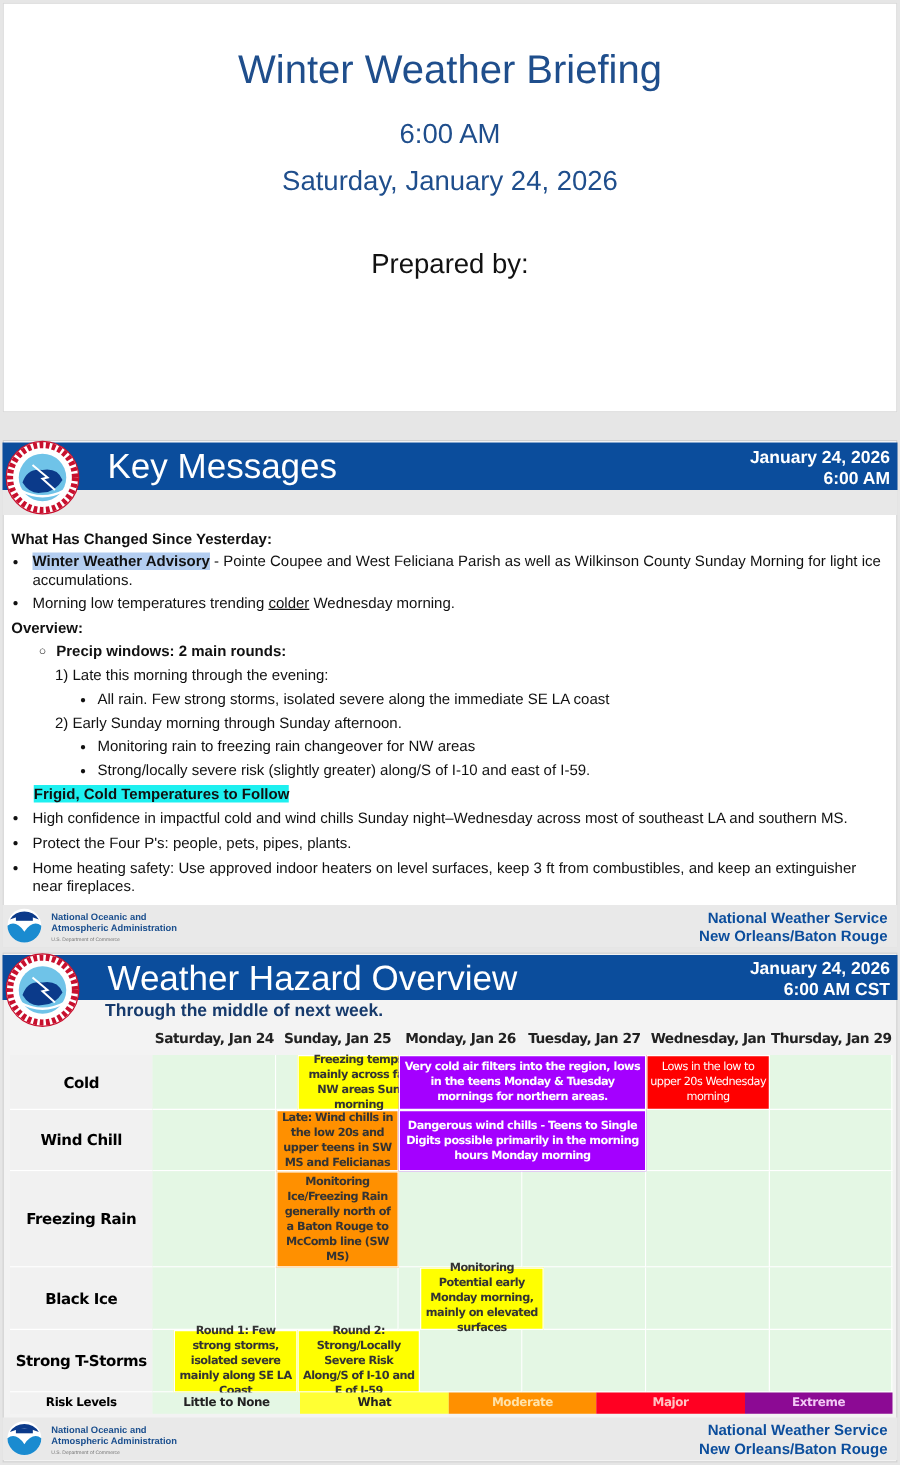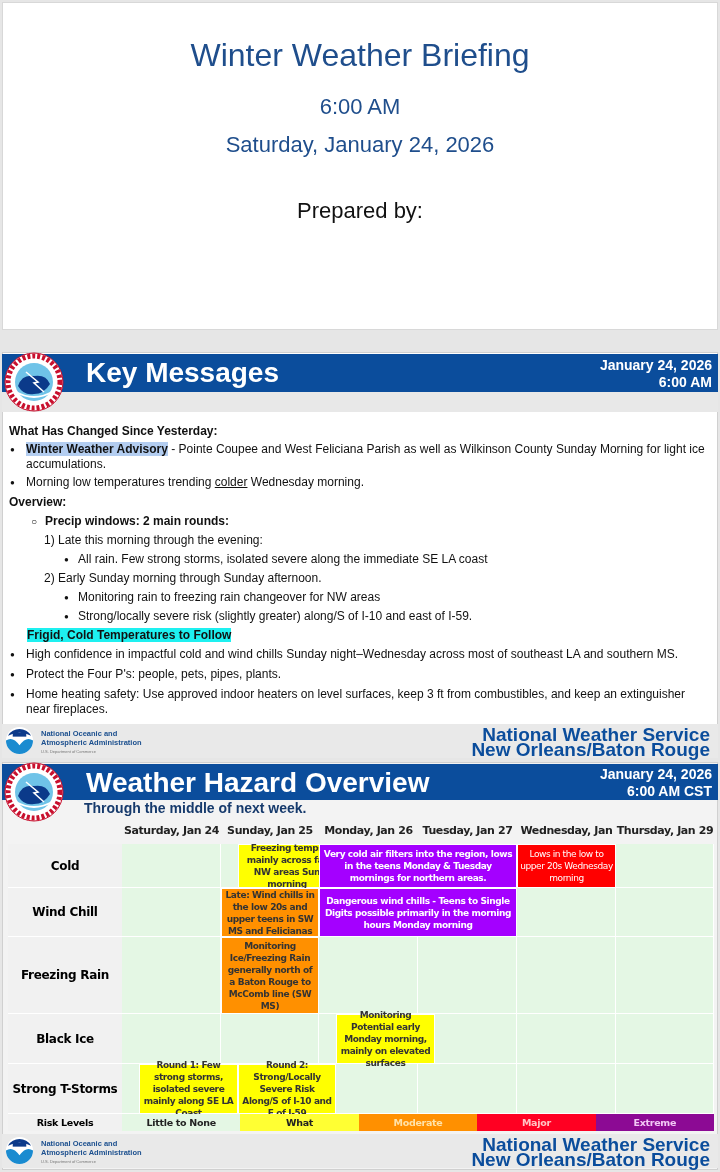--- a/index.html
+++ b/index.html
@@ -14,21 +14,21 @@
   .s1-title { position: absolute; top: 34px; left: 0; right: 0; font-size: 32px; color: #1f4e8c; }
   .s1-time { position: absolute; top: 91px; left: 0; right: 0; font-size: 22px; color: #1f4e8c; }
   .s1-date { position: absolute; top: 129px; left: 0; right: 0; font-size: 22px; color: #1f4e8c; }
   .s1-prep { position: absolute; top: 195px; left: 0; right: 0; font-size: 22px; color: #111; }
   .s1-org { position: absolute; top: 224px; left: 0; right: 0; font-size: 22px; color: #111; }
 
   
   .banner {
     position: absolute; left: 2px; width: 716px; background: #0b4d9c; color: #fff;
   }
-  .banner-title { position: absolute; left: 84px; font-weight: bold; color: #fff; }
+  .banner-title { position: absolute; left: 84px; font-weight: normal; color: #fff; }
   .banner-date { position: absolute; right: 6px; text-align: right; font-weight: bold; font-size: 14px; line-height: 17px; color: #fff; }
   .nws-logo { position: absolute; left: 4px; width: 60px; height: 60px; z-index: 3; }
 
   
   .slide2 { position: absolute; left: 2px; top: 352px; width: 716px; height: 406px; background: #fff; border: 1px solid #d0d0d0; }
   .km-banner { top: 354px; height: 38px; }
   .km-banner .banner-title { top: 3px; font-size: 28px; }
   .km-banner .banner-date { top: 3px; }
   .km-gray { position: absolute; left: 2px; top: 392px; width: 716px; height: 20px; background: #e8e8e8; }
   .km-body { position: absolute; left: 9px; top: 412px; width: 700px; font-size: 12px; color: #111; line-height: 15px; }
@@ -46,21 +46,21 @@
   .num { margin-top: 4px; }
   .sub { position: relative; padding-left: 14px; margin-top: 4px; }
   .sub::before { content: "●"; position: absolute; left: 0; font-size: 8px; }
 
   .footer {
     position: absolute; left: 2px; width: 716px; height: 34px; background: #e9e9e9;
   }
   .noaa-logo { position: absolute; left: 3px; top: 2px; width: 29px; height: 29px; }
   .noaa-text { position: absolute; left: 39px; top: 5px; font-size: 7.5px; line-height: 9px; color: #1b4f8e; font-weight: bold; }
   .noaa-sub { font-size: 4px; color: #777; font-weight: normal; }
-  .nws-foot { position: absolute; right: 8px; top: 3px; text-align: right; font-size: 19px; line-height: 15px; color: #0b4d9c; font-weight: bold; }
+  .nws-foot { position: absolute; right: 8px; top: 3px; text-align: right; font-size: 12px; line-height: 15px; color: #0b4d9c; font-weight: bold; }
 
   
   .slide3 { position: absolute; left: 2px; top: 762px; width: 716px; height: 408px; background: #f3f3f3; border: 1px solid #d0d0d0; }
   .wh-banner { top: 764px; height: 36px; }
   .wh-banner .banner-title { top: 3px; font-size: 28px; }
   .wh-banner .banner-date { top: 2px; }
   .wh-sub { position: absolute; left: 84px; top: 800px; font-size: 14px; font-weight: bold; color: #163a6c; }
 
   .grid { position: absolute; left: 8px; top: 820px; width: 706px; }
   .grid-head { position: absolute; top: 0; height: 22px; font-size: 11px; font-weight: bold; color: #222; text-align: center; line-height: 22px; font-family: "DejaVu Sans", sans-serif; letter-spacing: -0.4px; }

